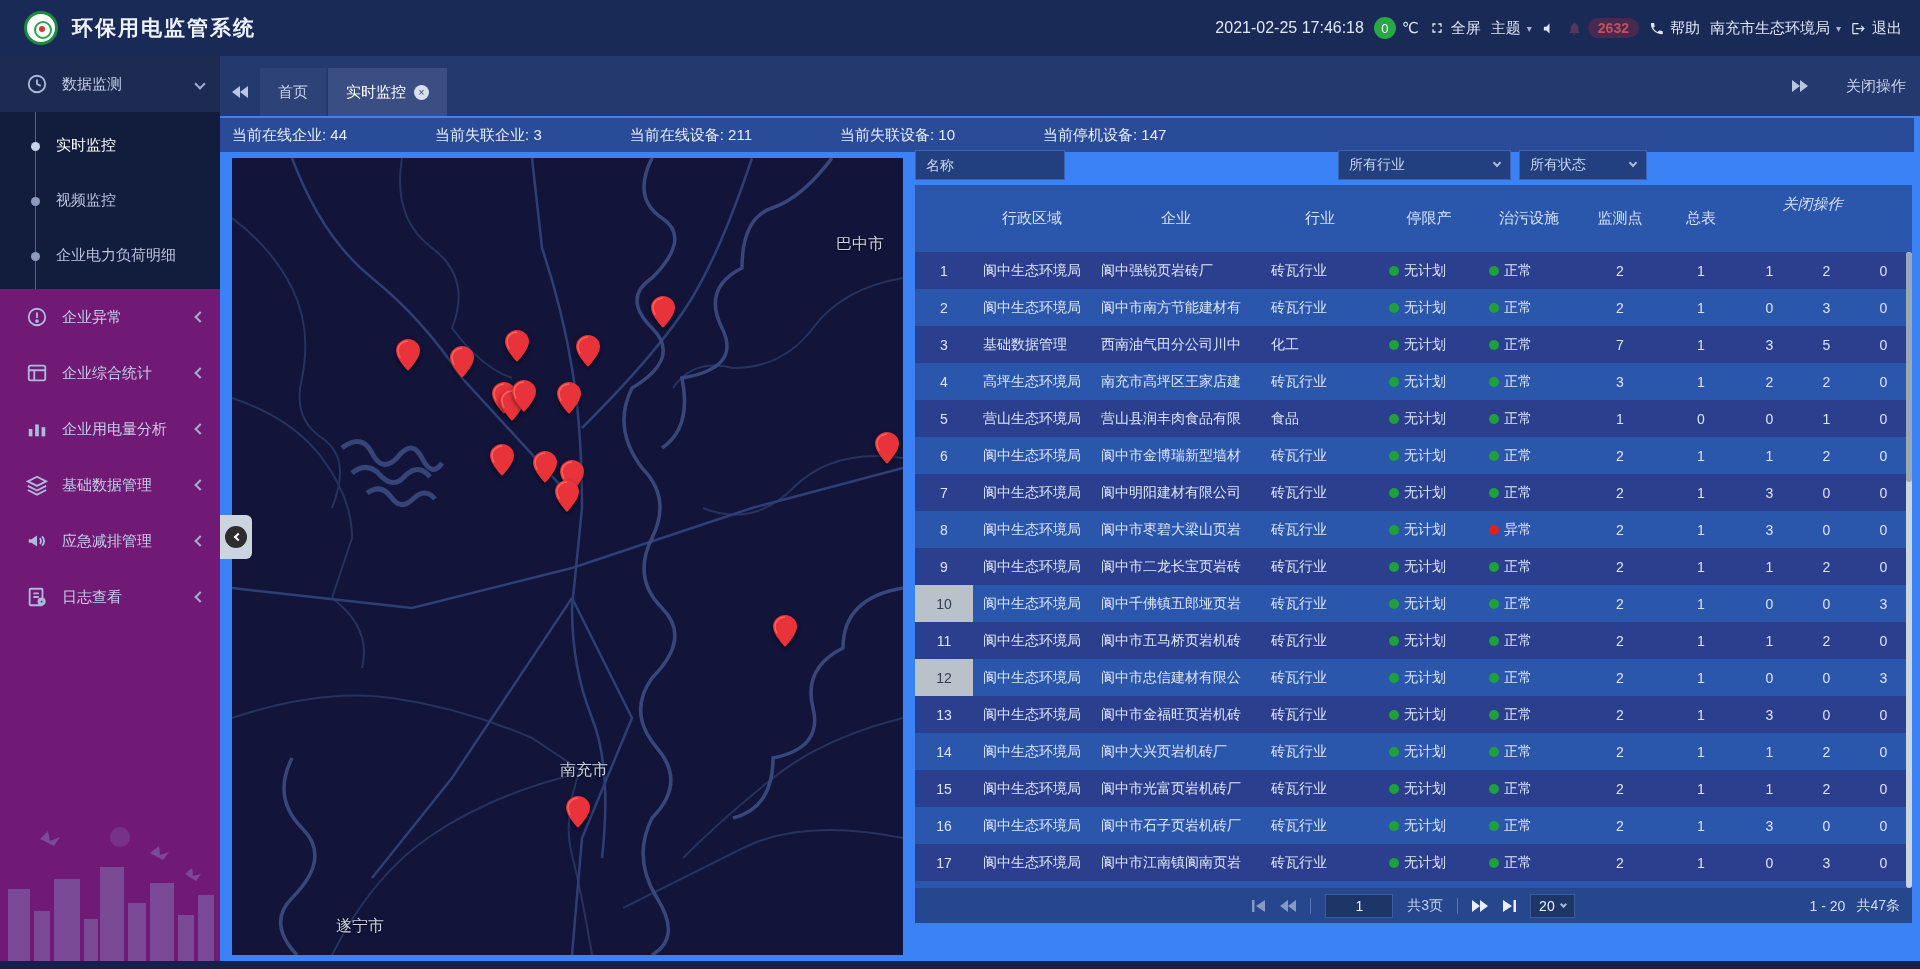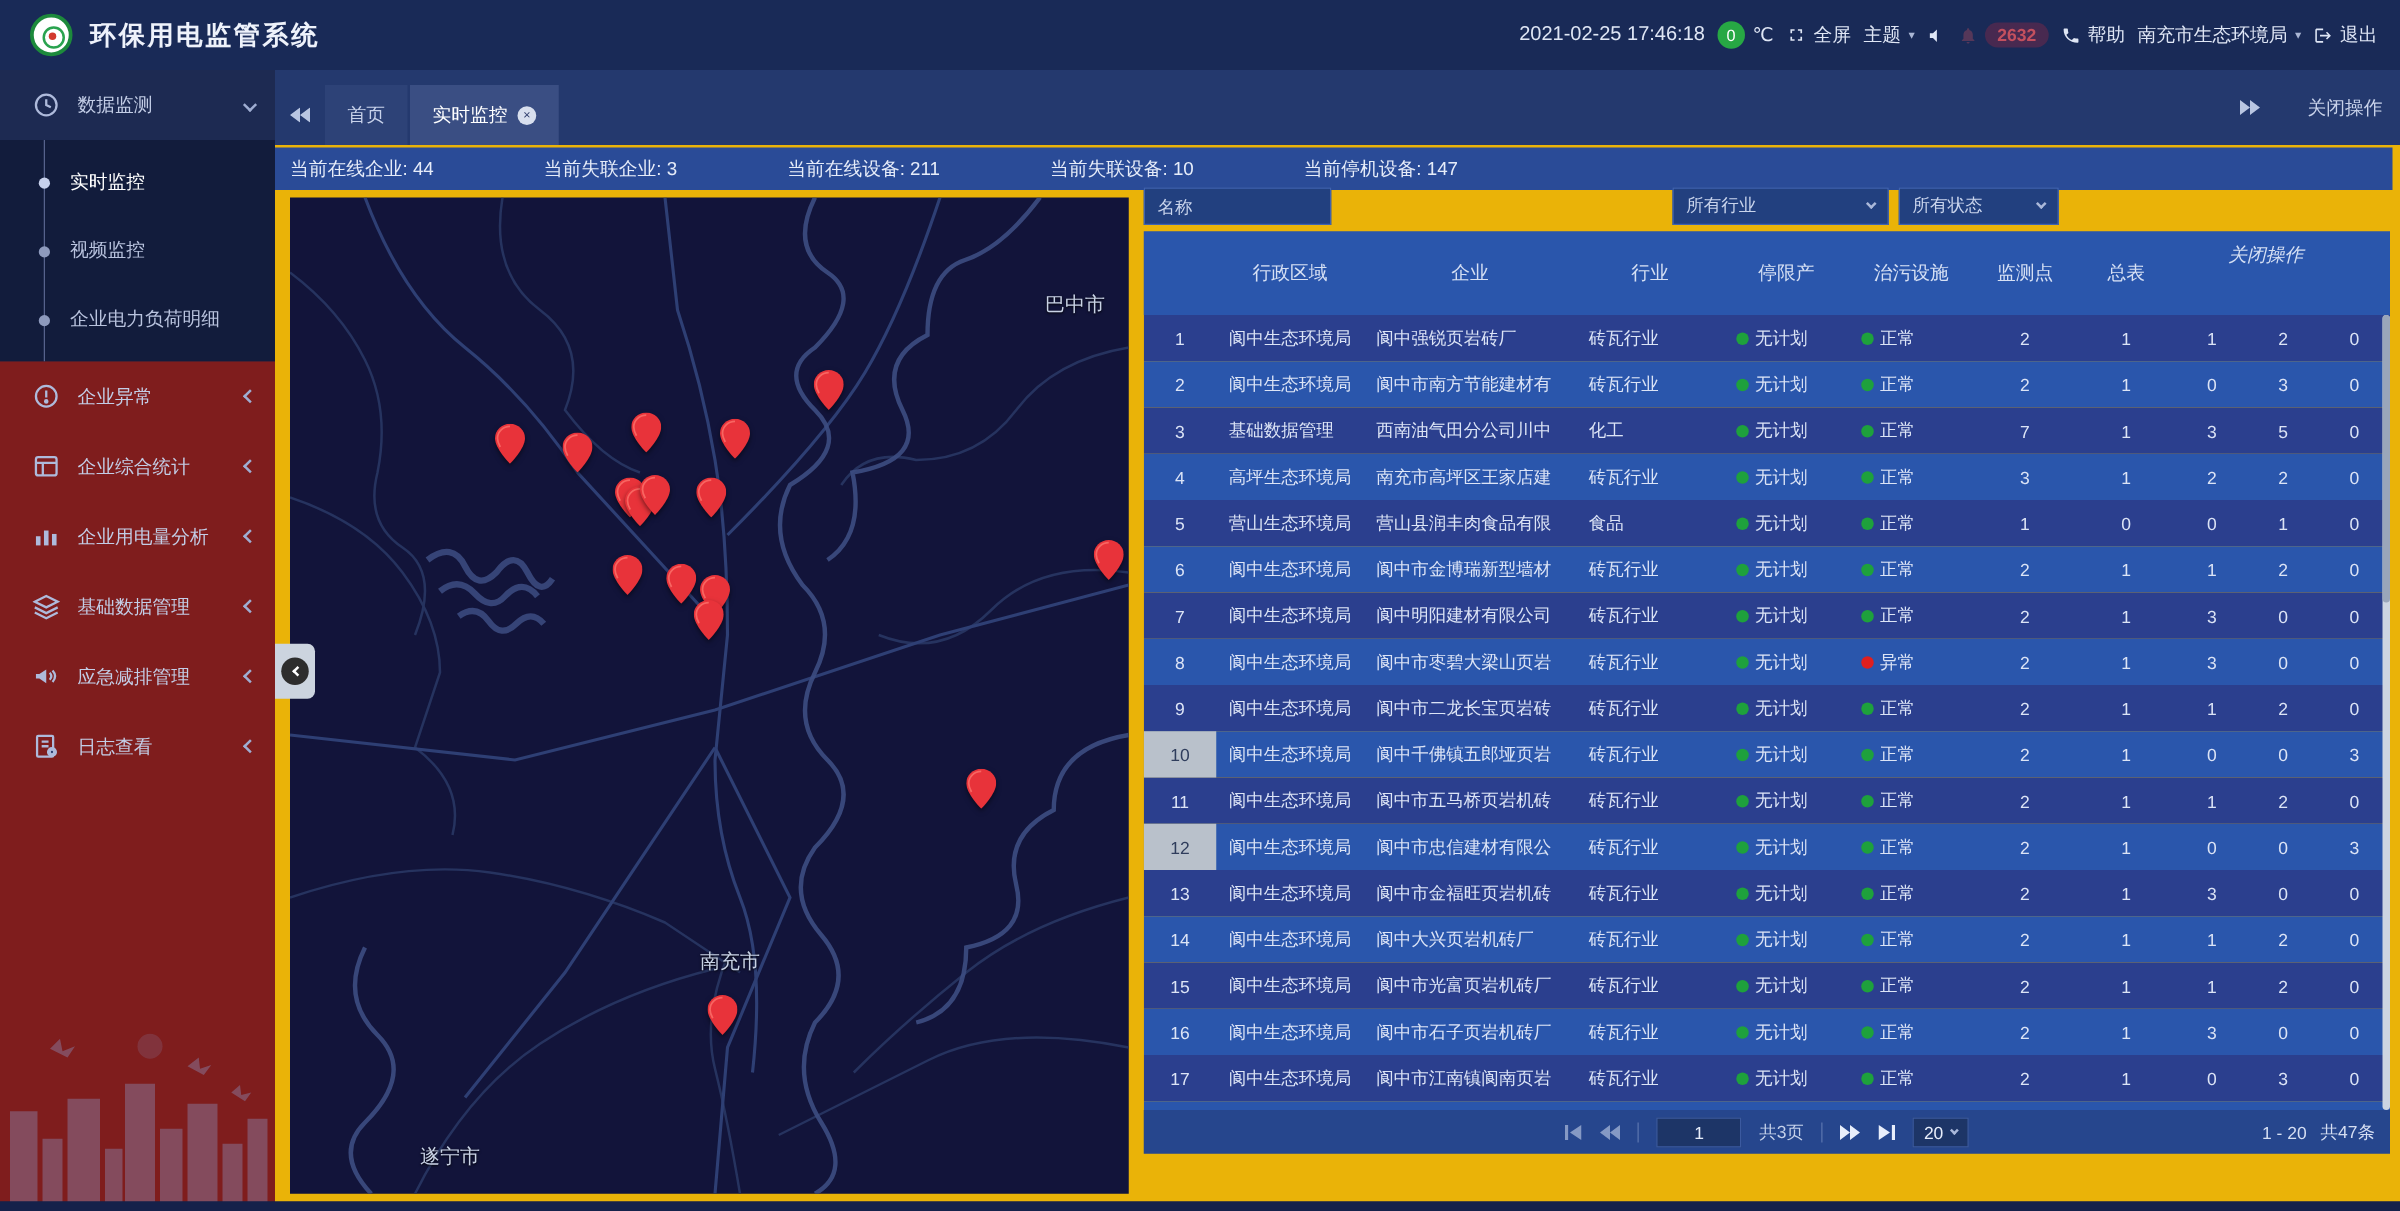--- a/index.html
+++ b/index.html
@@ -21,21 +21,21 @@
   .hitem { display:flex; align-items:center; gap:6px; cursor:pointer; white-space:nowrap; }
   .hicon svg { display:block; }
   .temp-badge { width:22px; height:22px; border-radius:50%; background:#27a844; color:#fff;
     font-size:13px; display:flex; align-items:center; justify-content:center; }
   .msg-badge { background:rgba(160,40,70,.35); color:#c4505e; font-size:14px; font-weight:bold;
     padding:2px 10px; border-radius:11px; }
   .caret { font-size:10px; color:#aab6d4; }
 
   
   .sidebar { position:absolute; left:0; top:56px; width:220px; height:913px;
-    background:#7f1d1d; color:#c3cde6; z-index:30; overflow:hidden; }
+    background:#701a75; color:#c3cde6; z-index:30; overflow:hidden; }
   .menu-item { height:56px; display:flex; align-items:center; padding:0 16px 0 26px;
     font-size:15px; cursor:pointer; position:relative; }
   .mi-icon { width:22px; height:22px; margin-right:14px; color:#aebadb; flex:0 0 22px; }
   .mi-icon svg { display:block; }
   .mi-label { flex:1; }
   .chev { width:8px; height:8px; border-right:2px solid #9fadd2; border-bottom:2px solid #9fadd2; }
   .chev.left { transform:rotate(135deg); }
   .chev.down { transform:rotate(45deg); }
   .menu-group { background:#1d2a52; }
   .submenu { background:#121c3c; position:relative; padding:6px 0; }
@@ -43,21 +43,21 @@
   .sub-item { height:55px; display:flex; align-items:center; padding-left:56px; font-size:15px;
     color:#b9c3de; position:relative; cursor:pointer; }
   .sub-item .dot { position:absolute; left:31px; top:50%; margin-top:-4px; width:9px; height:9px;
     border-radius:50%; background:#8e9abd; }
   .sub-item.active { color:#ffffff; }
   .sub-item.active .dot { background:#c7d1ec; }
   .skyline { position:absolute; left:0; bottom:0; width:220px; height:150px; opacity:.35; }
 
   
   .content { position:absolute; left:220px; top:56px; width:1700px; height:913px;
-    background:#eab308; }
+    background:#3b82f6; }
 
   
   .tabstrip { position:absolute; left:0; top:0; width:1700px; height:60px; background:#24396e;
     display:flex; align-items:flex-end; color:#c8d2ea; }
   .ts-arrow { width:40px; height:48px; display:flex; align-items:center; justify-content:center;
     cursor:pointer; color:#b9c6e2; }
   .tab { height:48px; display:flex; align-items:center; padding:0 18px; font-size:15px;
     background:#2d4277; margin-right:2px; cursor:pointer; }
   .tab.active { background:#3a4e83; color:#fff; }
   .tab .close { width:15px; height:15px; border-radius:50%; background:#d8dfee; color:#32406e;

